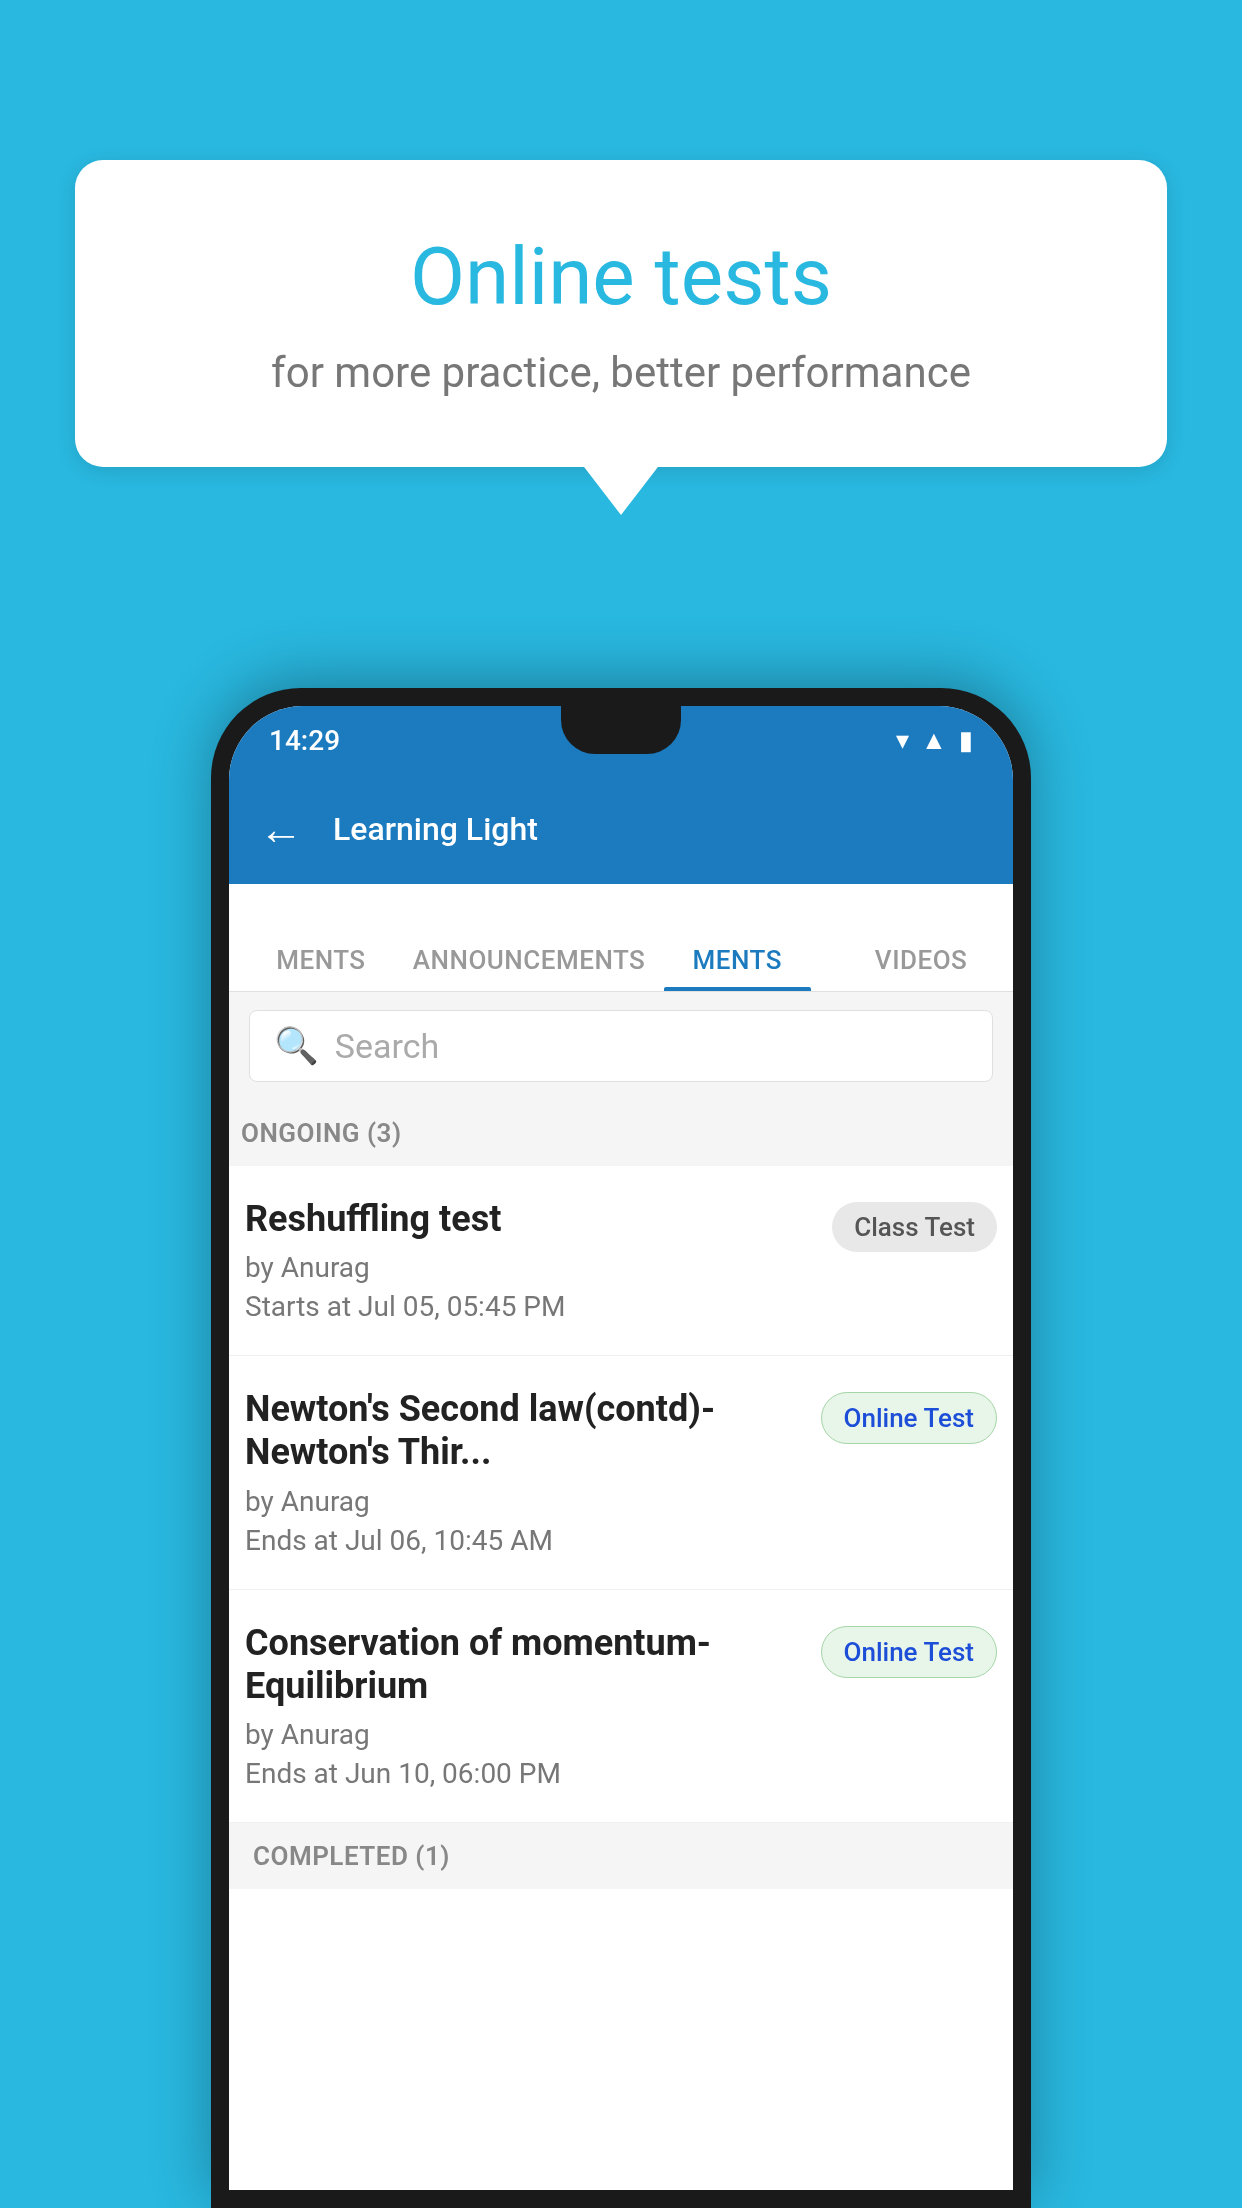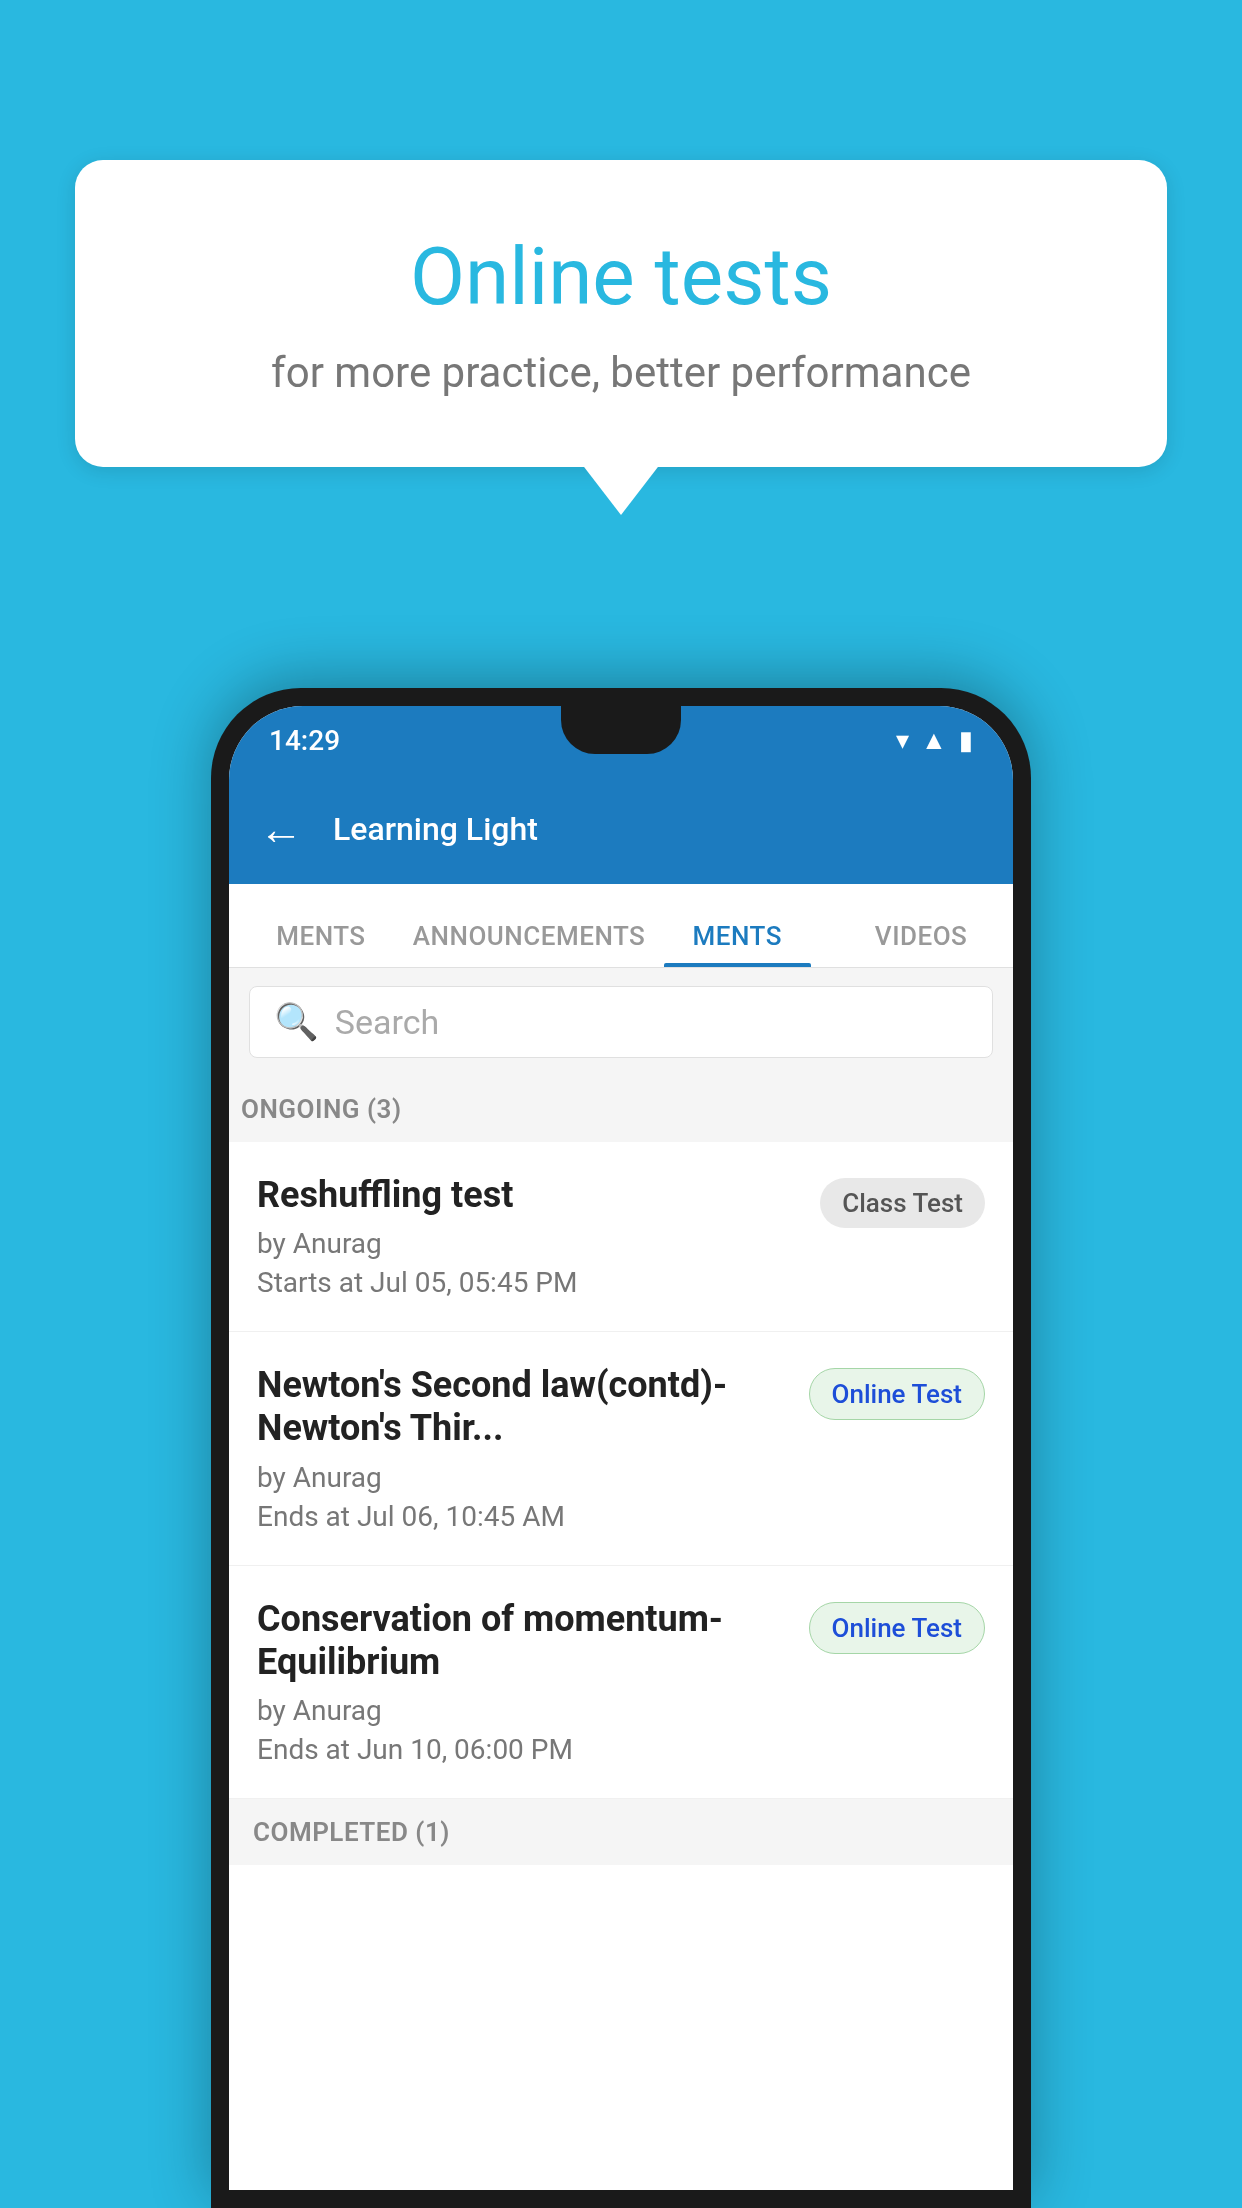--- a/index.html
+++ b/index.html
@@ -128,21 +128,21 @@
       color: white;
       font-size: 32px;
       font-weight: 500;
     }
 
     
     .tabs {
       background: white;
       display: flex;
       border-bottom: 1px solid #e0e0e0;
-      height: 84px;
+      height: 108px;
       align-items: flex-end;
     }
     .tab {
       flex: 1;
       text-align: center;
       padding-bottom: 16px;
       font-size: 26px;
       font-weight: 500;
       color: #999;
       cursor: pointer;
@@ -195,21 +195,21 @@
       font-weight: 600;
       color: #888;
       letter-spacing: 0.5px;
     }
 
     
     .test-list {
       background: white;
     }
     .test-item {
-      padding: 32px 28px;
+      padding: 32px 16px;
       border-bottom: 1px solid #f0f0f0;
       display: flex;
       align-items: flex-start;
       justify-content: space-between;
       gap: 20px;
     }
     .test-info {
       flex: 1;
     }
     .test-name {

